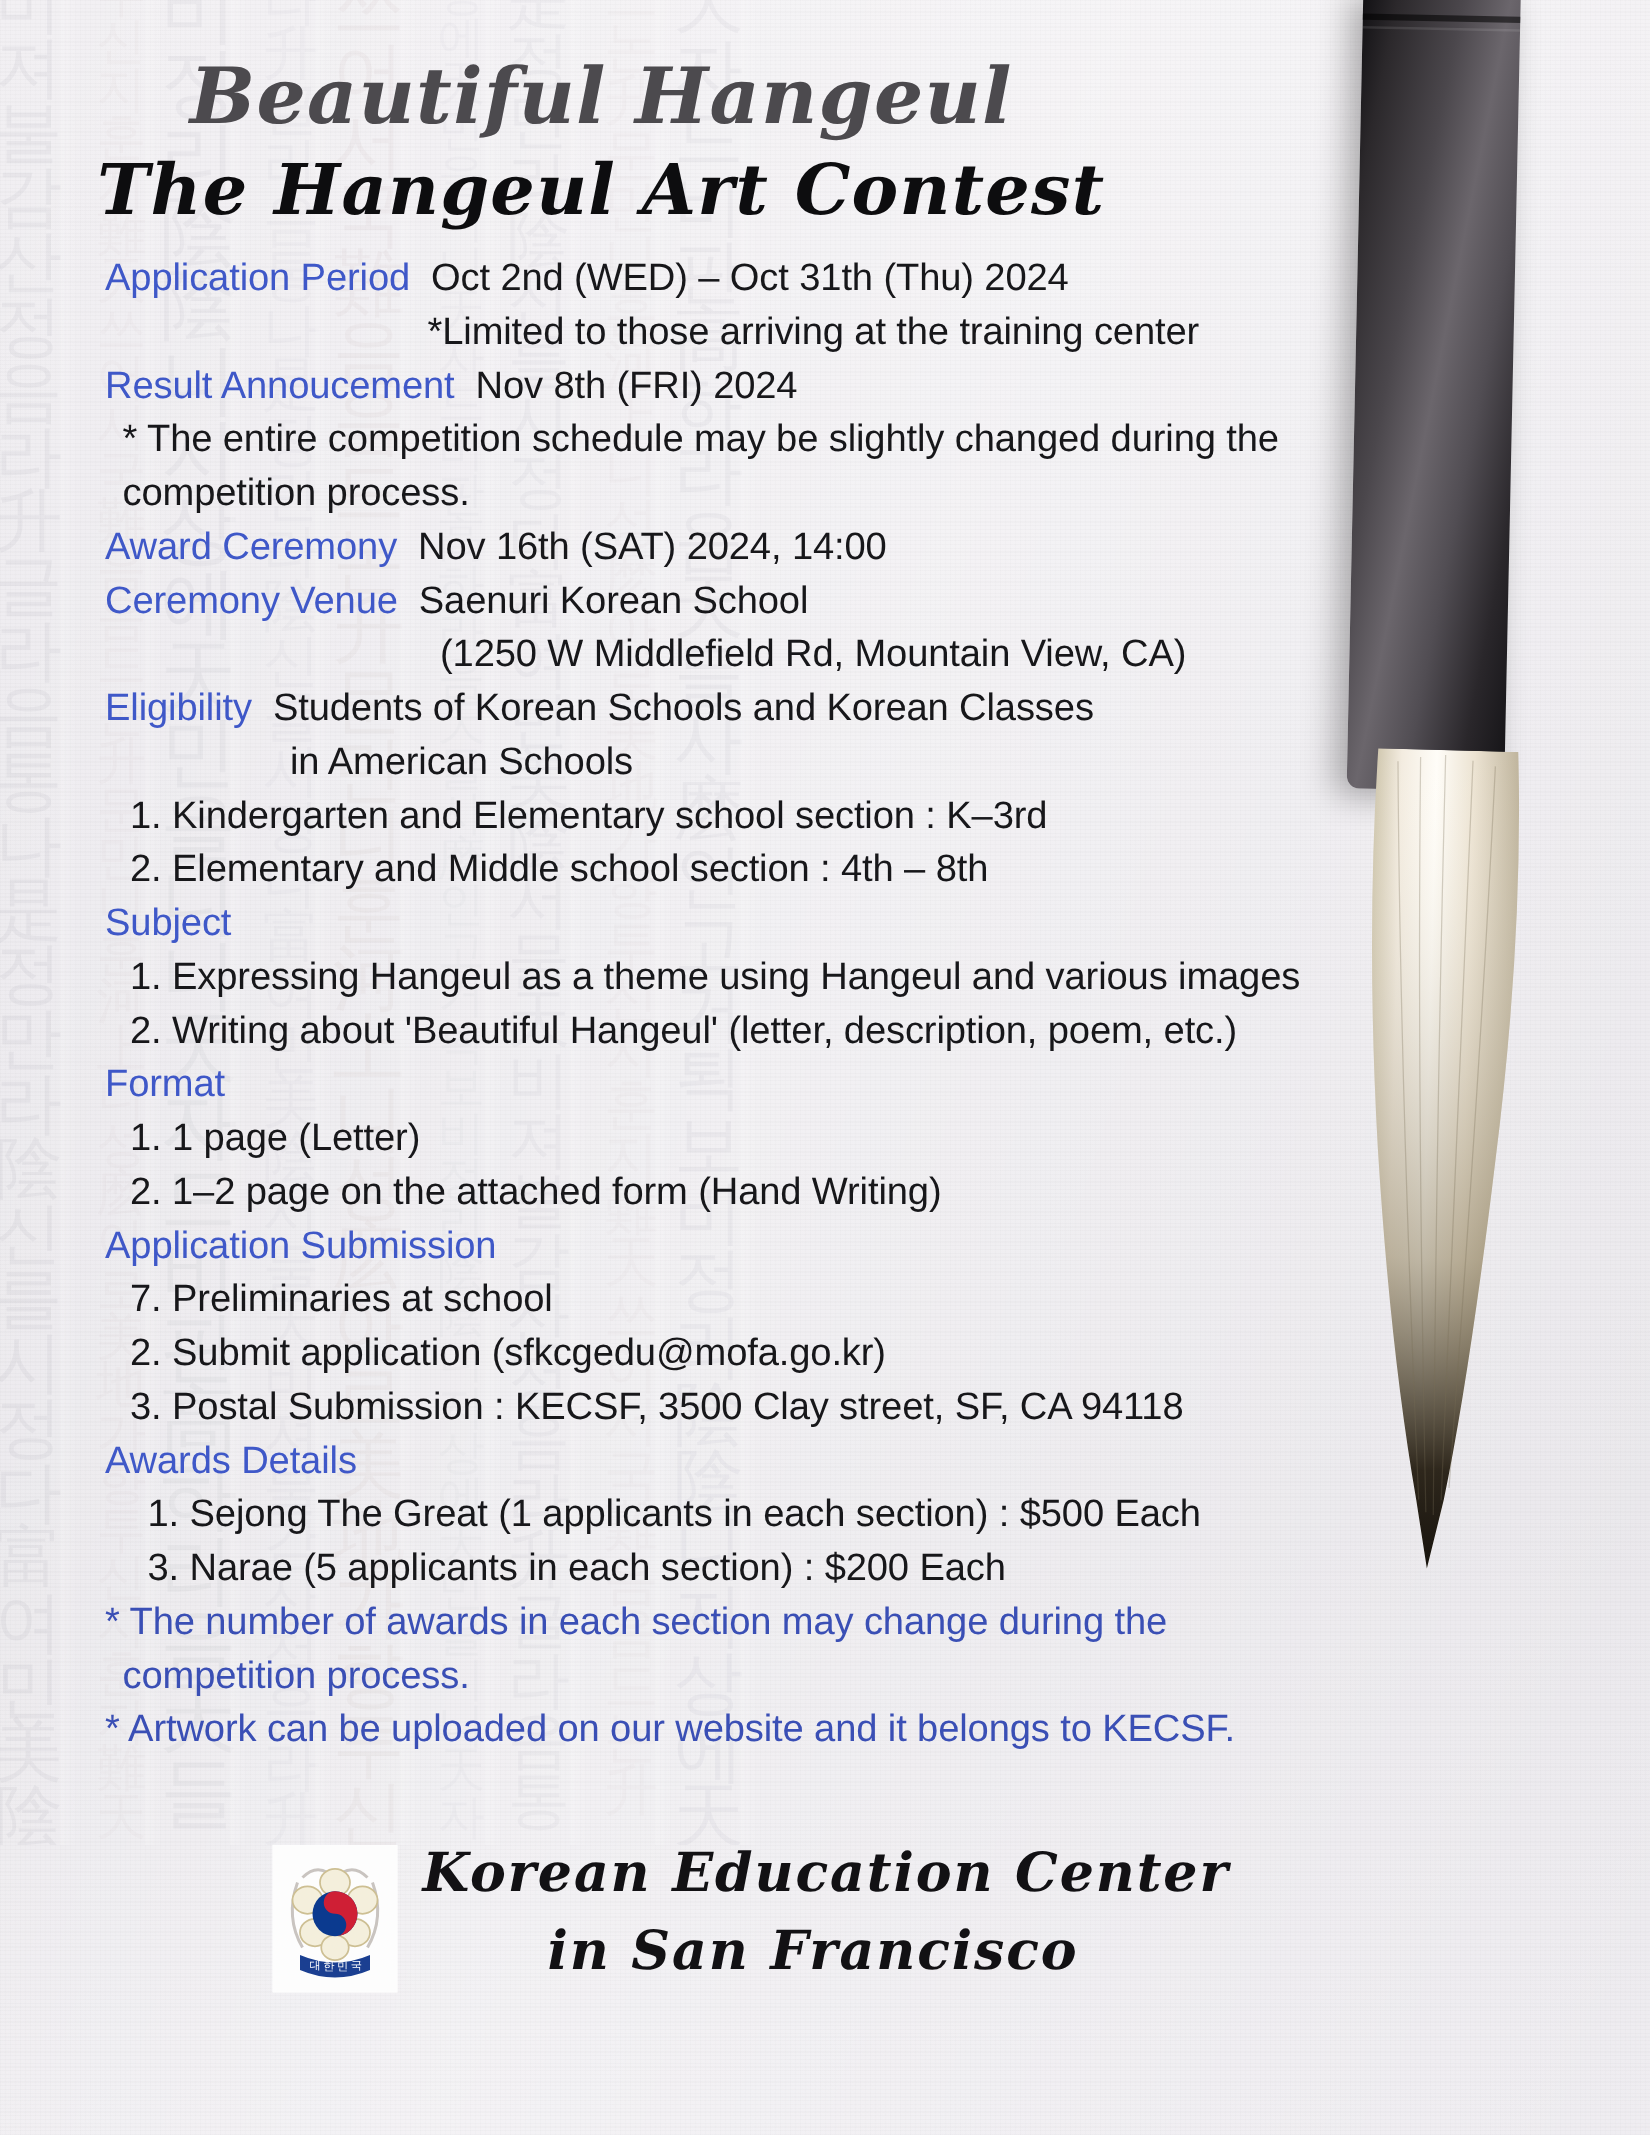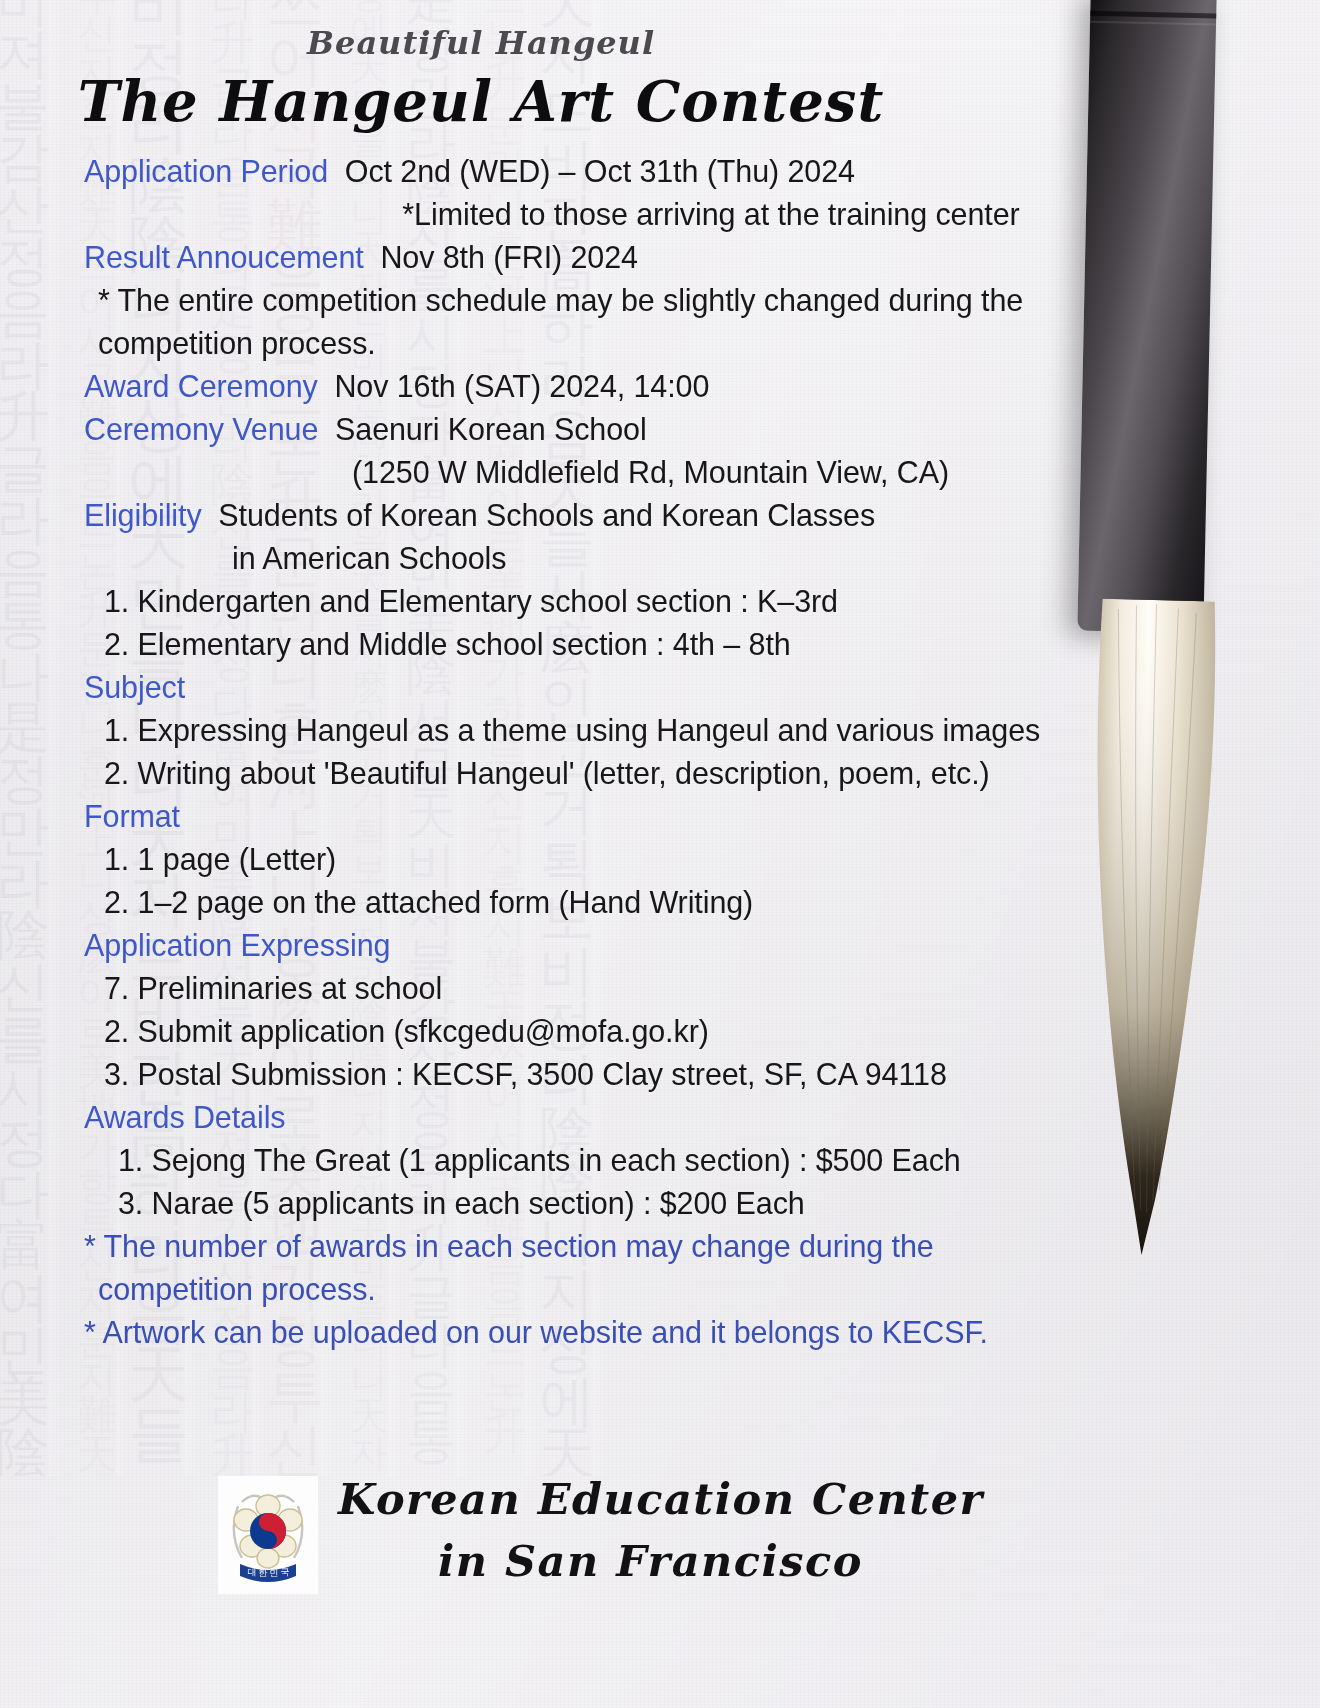--- a/index.html
+++ b/index.html
@@ -90,24 +90,24 @@
     padding:10px 0 0 0;
     z-index:5;
   }
 
   .title-wrap{ text-align:center; padding-right:118px; }
 
   .t1{
     font-family:"DejaVu Serif", serif;
     font-style:italic;
     font-weight:700;
-    font-size:32px;
+    font-size:62px;
     color:#4c4a4e;
     letter-spacing:1px;
-    margin-top:14px;
+    margin-top:30px;
   }
   .t2{
     font-family:"DejaVu Serif", serif;
     font-style:italic;
     font-weight:700;
     font-size:56px;
     color:#0d0d0f;
     letter-spacing:1px;
     margin-top:6px;
   }
@@ -117,21 +117,21 @@
   .ln{
     font-size:30.5px;
     line-height:43px;
     color:#17171a;
     white-space:pre;
     letter-spacing:-0.1px;
   }
   .lbl{ color:#3f58c8; }
   .blue{ color:#3a4fb5; }
   .ind1{ padding-left:20px; }
-  .hang{ padding-left:258px;text-align:center; }
+  .hang{ padding-left:258px; }
   .hang2{ padding-left:268px; }
   .hang3{ padding-left:148px; }
   .indent-note{ padding-left:14px; }
 
   
   .footer{
     position:absolute;
     left:0; bottom:0;
     width:1080px;
     height:250px;
@@ -243,21 +243,21 @@
       <div class="ln ind1">2. Elementary and Middle school section : 4th – 8th</div>
 
       <div class="ln lbl">Subject</div>
       <div class="ln ind1">1. Expressing Hangeul as a theme using Hangeul and various images</div>
       <div class="ln ind1">2. Writing about 'Beautiful Hangeul' (letter, description, poem, etc.)</div>
 
       <div class="ln lbl">Format</div>
       <div class="ln ind1">1. 1 page (Letter)</div>
       <div class="ln ind1">2. 1–2 page on the attached form (Hand Writing)</div>
 
-      <div class="ln lbl">Application Expressing</div>
+      <div class="ln lbl">Application Submission</div>
       <div class="ln ind1">7. Preliminaries at school</div>
       <div class="ln ind1">2. Submit application (sfkcgedu@mofa.go.kr)</div>
       <div class="ln ind1">3. Postal Submission : KECSF, 3500 Clay street, SF, CA 94118</div>
 
       <div class="ln lbl">Awards Details</div>
       <div class="ln ind1" style="padding-left:34px">1. Sejong The Great (1 applicants in each section) : $500 Each</div>
       <div class="ln ind1" style="padding-left:34px">3. Narae (5 applicants in each section) : $200 Each</div>
 
       <div class="ln blue">* The number of awards in each section may change during the</div>
       <div class="ln blue indent-note">competition process.</div>

